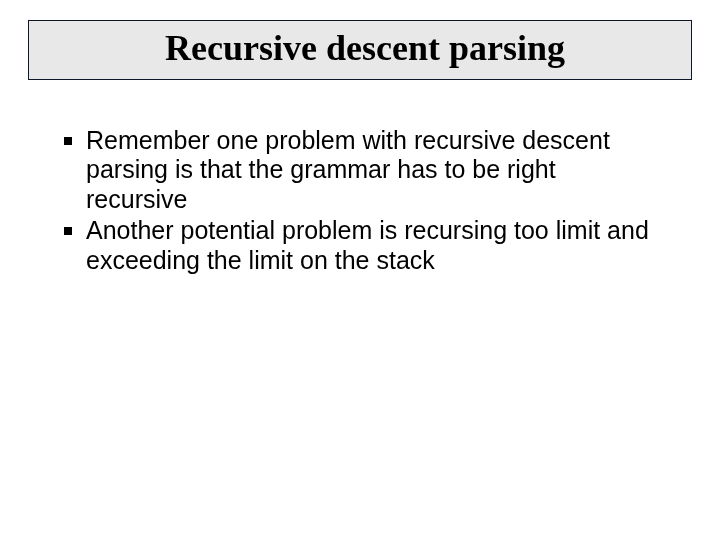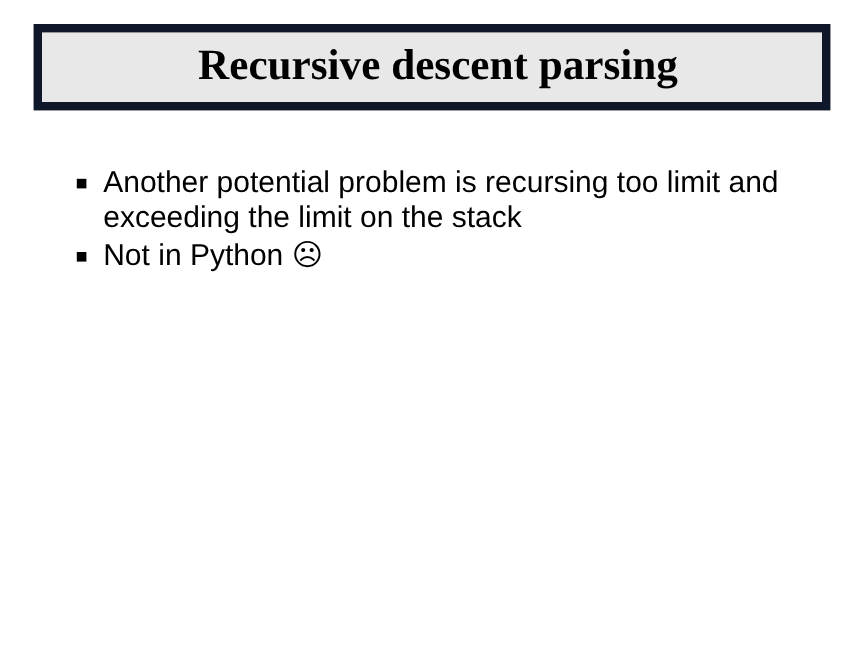--- a/index.html
+++ b/index.html
@@ -6,21 +6,21 @@
   html, body { width: 720px; height: 540px; background: #ffffff; font-family: Arial, Helvetica, sans-serif; color: #000; }
   .slide {
     width: 720px;
     height: 540px;
     position: relative;
     padding: 0;
   }
   .title-bar {
     margin: 20px 28px 4px 28px;
     background: #e8e8e8;
-    border: 7px solid #0f172a;
+    border: 1px solid #0f172a;
     padding: 8px 0 10px 10px;
     text-align: center;
   }
   .title-bar h1 {
     font-family: "Times New Roman", Times, serif;
     font-weight: bold;
     font-size: 36px;
     line-height: 1.1;
   }
   .body {
@@ -48,17 +48,17 @@
 </style>
 </head>
 <body>
 
 <div class="slide">
   <div class="title-bar">
     <h1>Recursive descent parsing</h1>
   </div>
   <div class="body">
     <ul class="bullets">
+      <li>Remember one problem with recursive descent parsing is that the grammar has to be right recursive</li>
       <li>Another potential problem is recursing too limit and exceeding the limit on the stack</li>
-      <li>Not in Python ☹</li>
     </ul>
   </div>
 </div>
 
 </body></html>

